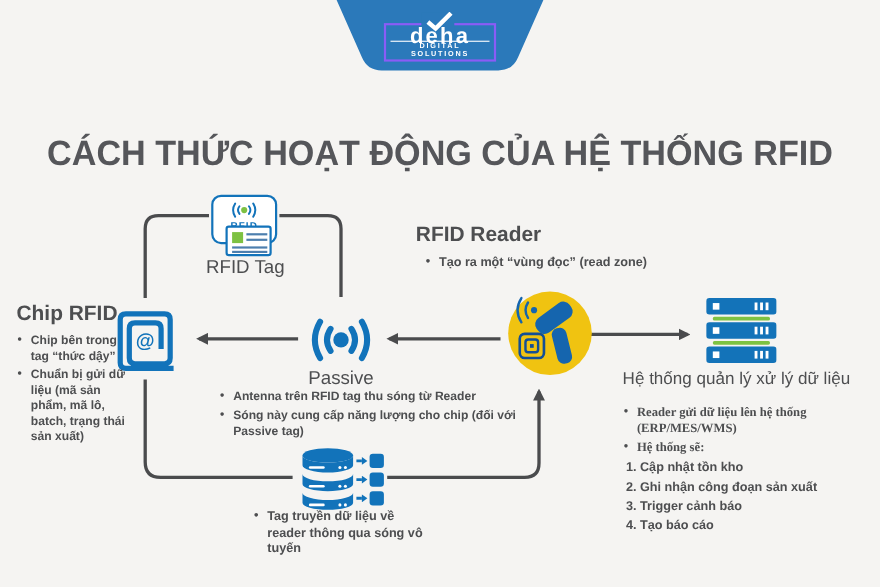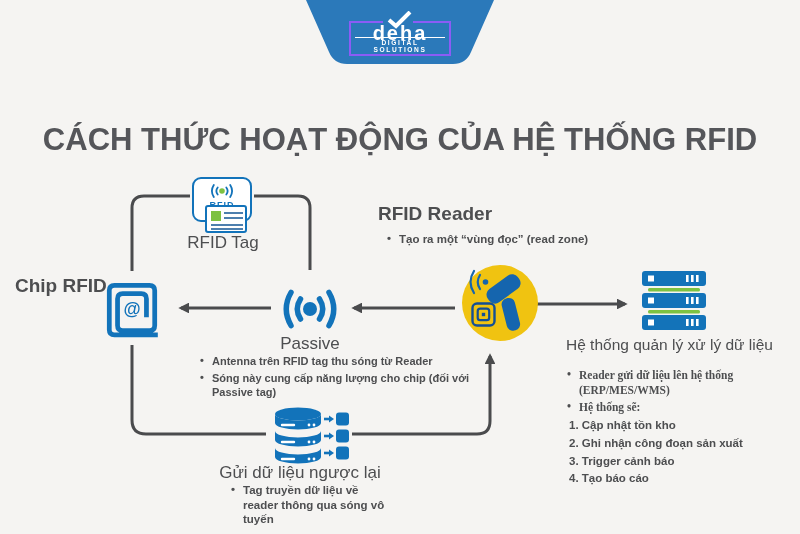--- a/index.html
+++ b/index.html
@@ -117,20 +117,24 @@
     </div>
   </div>
   <div class="abs h17" style="left:158px; top:233px; width:130px; text-align:center;">RFID Tag</div>
 
   <svg class="abs" style="left:100px; top:276px;" width="64" height="64" viewBox="0 0 62 62">
     <path d="M56,57 H14 Q9,57 9,52 V14 Q9,9 14,9 H48 Q53,9 53,14 V48 Q53,53 48,53 H22 Q17,53 17,48 V22 Q17,17 22,17 H40 Q45,17 45,22 V40" stroke="#1273ba" stroke-width="4.6" fill="none"></path>
     <text x="31" y="38" text-anchor="middle" font-size="17" font-weight="bold" fill="#1273ba">@</text>
   </svg>
   <div class="abs" style="left:15px; top:275px; width:100px;">
     <div class="h19">Chip RFID</div>
+    <ul class="bl f11" style="margin-top:6px;">
+      <li>Chip bên trong tag “thức dậy”</li>
+      <li>Chuẩn bị gửi dữ liệu (mã sản phẩm, mã lô, batch, trạng thái sản xuất)</li>
+    </ul>
   </div>
 
   <svg class="abs" style="left:277px; top:283px;" width="66" height="52" viewBox="0 0 66 52">
     <circle cx="33" cy="26" r="7" fill="#1273ba"></circle>
     <g stroke="#1273ba" stroke-width="5.5" fill="none" stroke-linecap="round">
       <path d="M23.5,16 Q17,26 23.5,36"></path>
         <path d="M14,9.5 Q4.5,26 14,42.5"></path>
       <path d="M42.5,16 Q49,26 42.5,36"></path>
         <path d="M52,9.5 Q61.5,26 52,42.5"></path>
     </g>
@@ -232,19 +236,18 @@
     <g fill="#1273ba">
       <polygon points="56,9.5 61,13 56,16.5"></polygon>
         <polygon points="56,26.5 61,30 56,33.5"></polygon>
         <polygon points="56,43.5 61,47 56,50.5"></polygon>
       <rect x="63" y="6.5" width="13" height="13" rx="3"></rect>
       <rect x="63" y="23.5" width="13" height="13" rx="3"></rect>
       <rect x="63" y="40.5" width="13" height="13" rx="3"></rect>
     </g>
   </svg>
   <div class="abs" style="left:210px; top:463px; width:180px;">
-    <div class="h17" style="text-align:center;">Gửi dữ liệu ngược lại</div>
     <ul class="bl f115" style="margin-top:0; margin-left:20px; width:160px;">
       <li>Tag truyền dữ liệu về reader thông qua sóng vô tuyến</li>
     </ul>
   </div>
 
 </div>
 
 </body></html>

